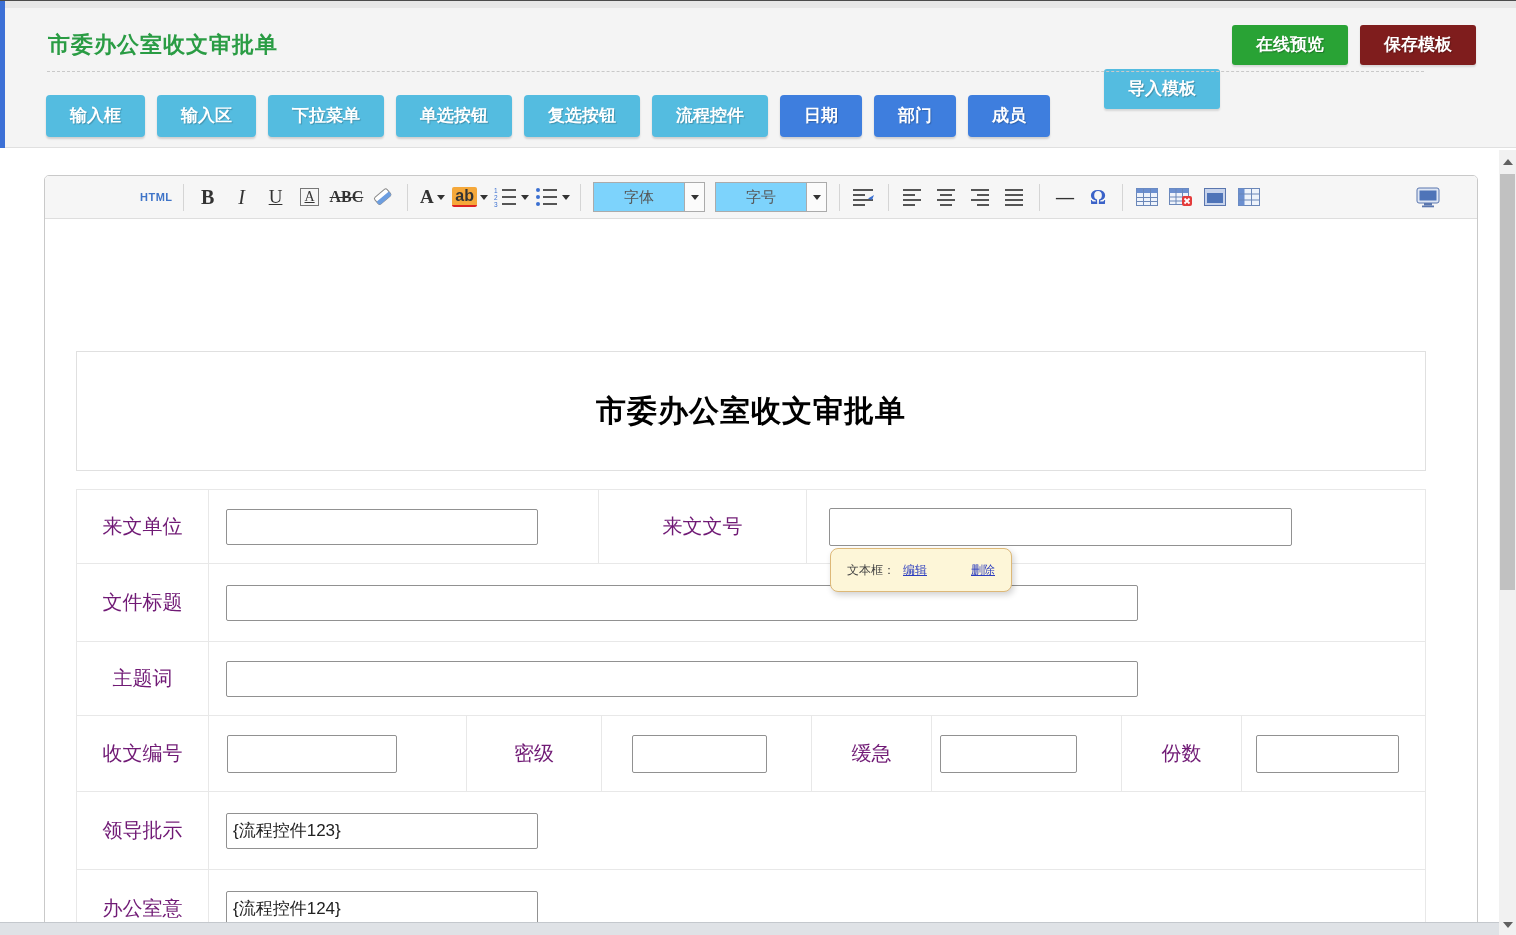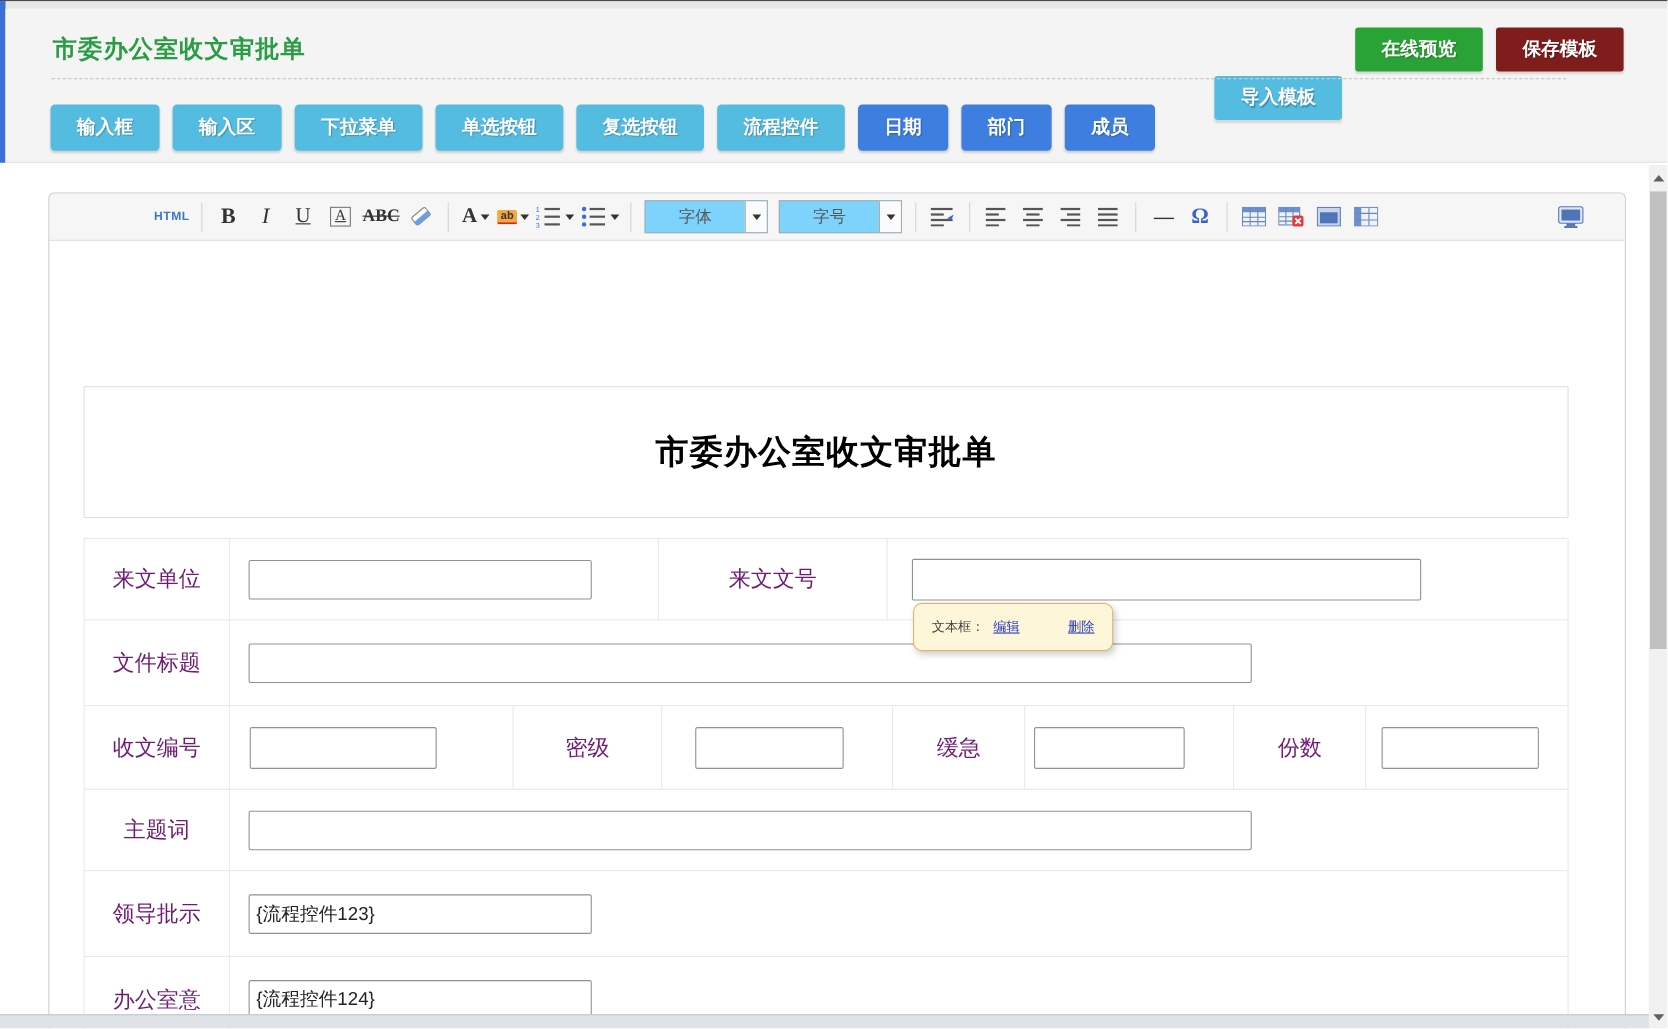--- a/index.html
+++ b/index.html
@@ -51,21 +51,21 @@
     background:transparent; border:1px solid transparent; border-radius:3px; cursor:pointer;
     margin:0 2px; gap:3px; flex:0 0 auto; font-family:"Liberation Serif",serif; color:#333; }
   .g-html { font-family:"Liberation Sans",sans-serif; font-size:11px; font-weight:bold;
     color:#3f74c8; letter-spacing:.5px; }
   .g-b { font-size:20px; font-weight:bold; }
   .g-i { font-size:20px; font-style:italic; }
   .g-u { font-size:19px; text-decoration:underline; }
   .g-box { font-size:14px; border:1px solid #777; padding:0 3px; text-decoration:underline; }
   .g-abc { font-size:16px; font-weight:bold; text-decoration:line-through; }
   .g-a { font-size:19px; font-weight:bold; }
-  .g-ab { font-family:"Liberation Sans",sans-serif; font-size:10px; font-weight:bold;
+  .g-ab { font-family:"Liberation Sans",sans-serif; font-size:16px; font-weight:bold;
     background:#f5a83a; border-radius:2px; padding:0 3px; color:#333; border-bottom:2px solid #d22; }
   .g-hr { font-size:18px; font-weight:bold; color:#333; letter-spacing:-2px; }
   .g-om { font-size:20px; font-weight:bold; color:#3a62c8; font-family:"Liberation Serif",serif; }
   .caret { width:0; height:0; border-left:4px solid transparent; border-right:4px solid transparent;
     border-top:5px solid #333; }
   .combo { display:flex; align-items:center; width:112px; height:30px; background:#7dd3fc;
     border:1px solid #ababab; margin:0 5px; cursor:pointer; flex:0 0 auto; }
   .combo .clabel { flex:1; text-align:center; font-size:15px; color:#555;
     font-family:"Liberation Sans",sans-serif; }
   .combo .cbtn { width:20px; height:100%; border-left:1px solid #ababab; background:#fbfbfb;
@@ -331,20 +331,28 @@
           </div>
       </div>
       <div class="trow r2">
         <div class="cell c-l">
             <span class="flabel">文件标题</span>
           </div>
         <div class="cell cinput cflex pl17">
             <input class="fi w912" value="" style="">
           </div>
       </div>
+      <div class="trow r3">
+        <div class="cell c-l">
+            <span class="flabel">主题词</span>
+          </div>
+        <div class="cell cinput cflex pl17">
+            <input class="fi w912" value="" style="">
+          </div>
+      </div>
       <div class="trow r4">
         <div class="cell c-l">
             <span class="flabel">收文编号</span>
           </div>
         <div class="cell cinput r4c2 pl18">
             <input class="fi w170" value="" style="">
           </div>
         <div class="cell r4c3">
             <span class="flabel">密级</span>
           </div>
@@ -355,28 +363,20 @@
             <span class="flabel">缓急</span>
           </div>
         <div class="cell cinput r4c6 pl8">
             <input class="fi w137" value="" style="">
           </div>
         <div class="cell r4c7">
             <span class="flabel">份数</span>
           </div>
         <div class="cell cinput cflex pl14">
             <input class="fi w143" value="" style="">
-          </div>
-      </div>
-      <div class="trow r3">
-        <div class="cell c-l">
-            <span class="flabel">主题词</span>
-          </div>
-        <div class="cell cinput cflex pl17">
-            <input class="fi w912" value="" style="">
           </div>
       </div>
       <div class="trow r5">
         <div class="cell c-l">
             <span class="flabel">领导批示</span>
           </div>
         <div class="cell cinput cflex pl17">
             <input class="fi w312" value="{流程控件123}" style="">
           </div>
       </div>

